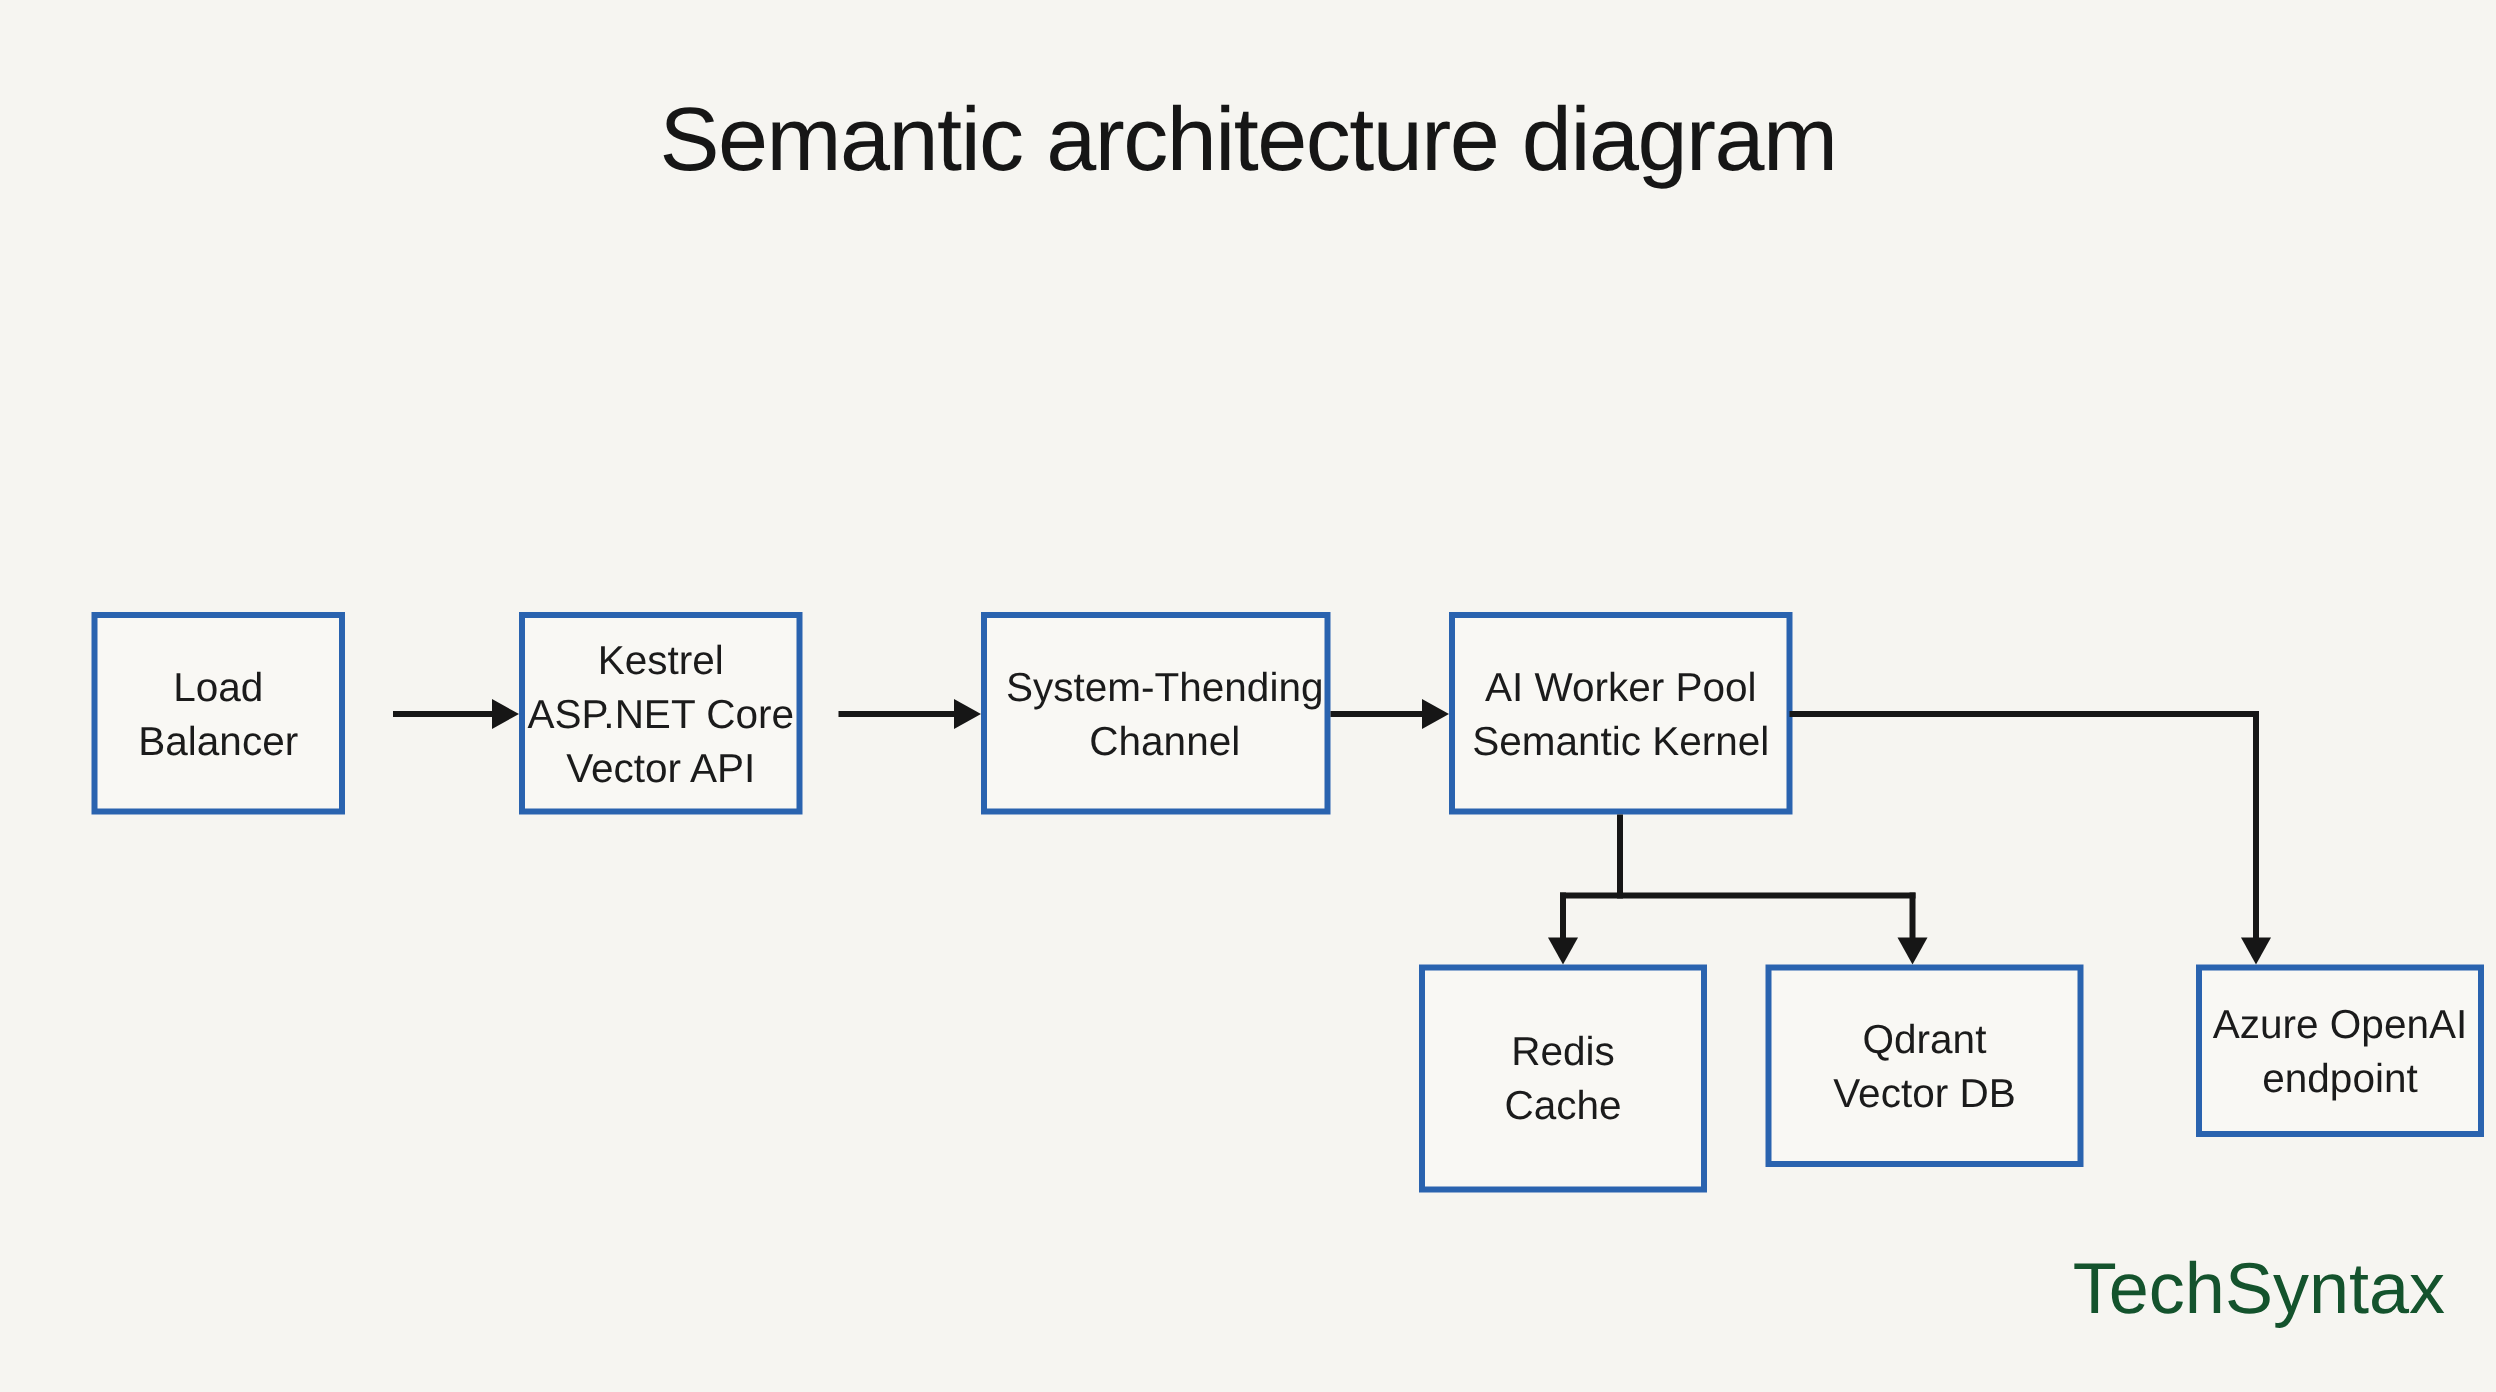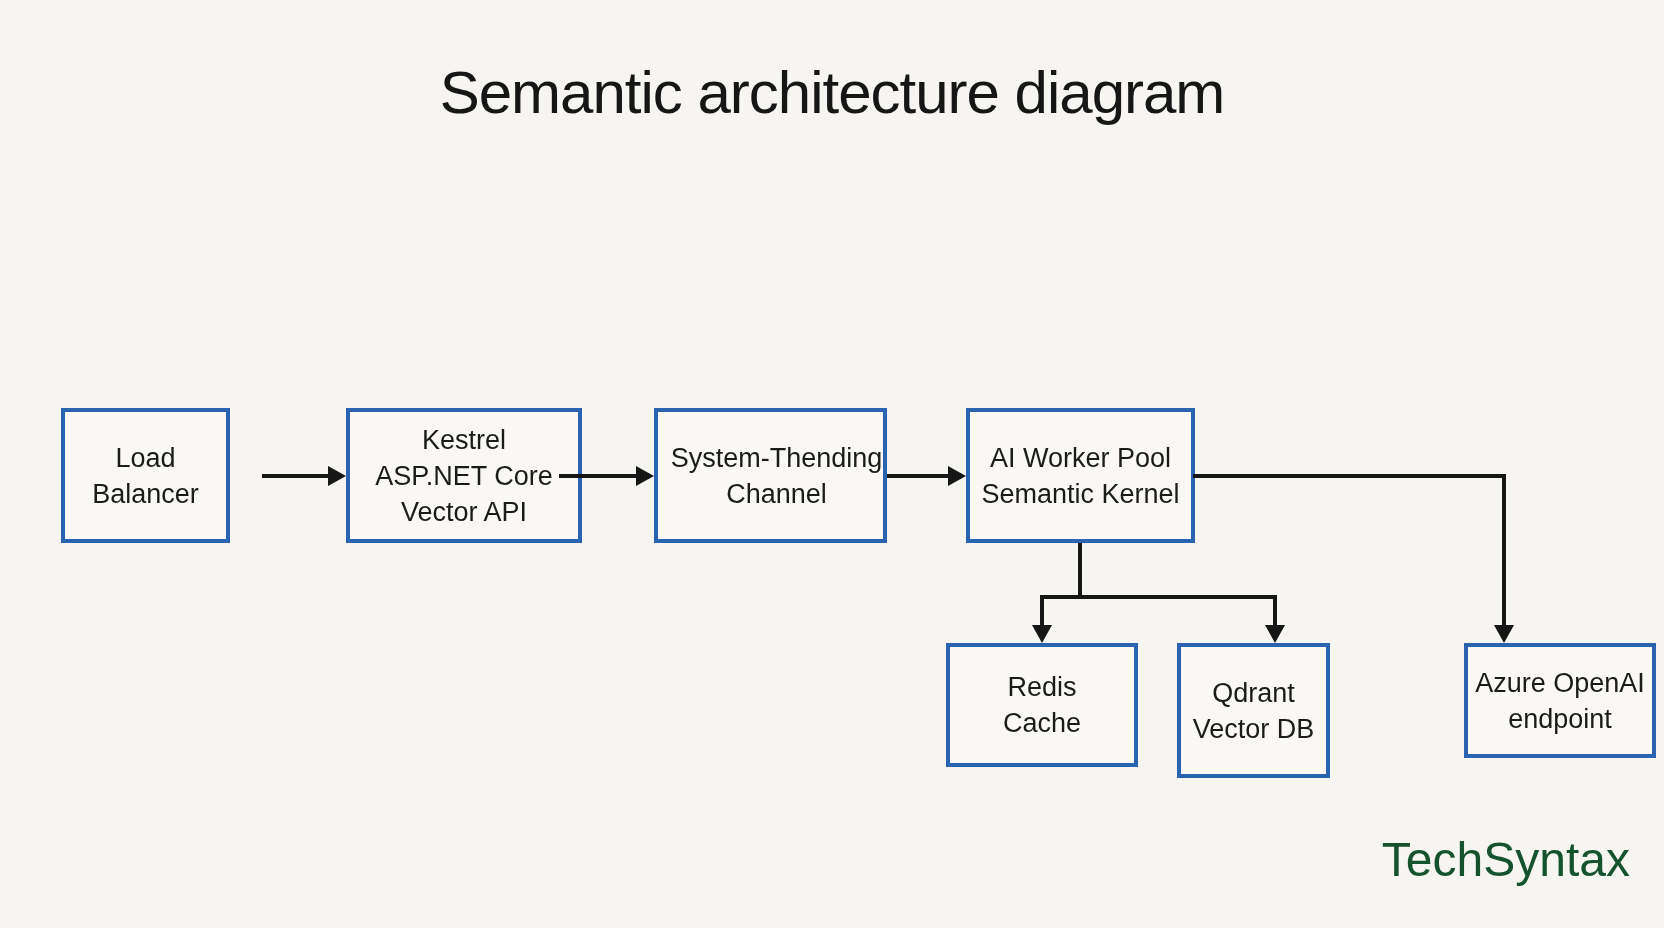--- a/index.html
+++ b/index.html
@@ -38,26 +38,26 @@
     justify-content: center;
     text-align: center;
     color: #1b1b1b;
     font-size: 27px;
     line-height: 36px;
   }
   .node .line { display: block; }
 
   
   .node-load-balancer       { left: 61px;   top: 408px; width: 169px; height: 135px; }
-  .node-kestrel             { left: 346px;  top: 408px; width: 236px; height: 135px; }
+  .node-kestrel             { left: 346px;  top: 408px; width: 189px; height: 135px; }
   .node-system-thending     { left: 654px;  top: 408px; width: 233px; height: 135px; padding-left: 12px; }
   .node-ai-worker-pool      { left: 966px;  top: 408px; width: 229px; height: 135px; }
   
-  .node-redis-cache         { left: 946px;  top: 643px; width: 192px; height: 124px; }
-  .node-qdrant-vector-db    { left: 1177px; top: 643px; width: 153px; height: 135px; justify-content: center; }
+  .node-redis-cache         { left: 946px;  top: 643px; width: 192px; height: 152px; }
+  .node-qdrant-vector-db    { left: 1177px; top: 643px; width: 212px; height: 135px; justify-content: center; }
   .node-azure-openai        { left: 1464px; top: 643px; width: 192px; height: 115px; }
 
   .h-line, .v-line {
     position: absolute;
     background: #161616;
   }
   .h-line { height: 4px; }
   .v-line { width: 4px; }
 
   .arrow-right, .arrow-down {

